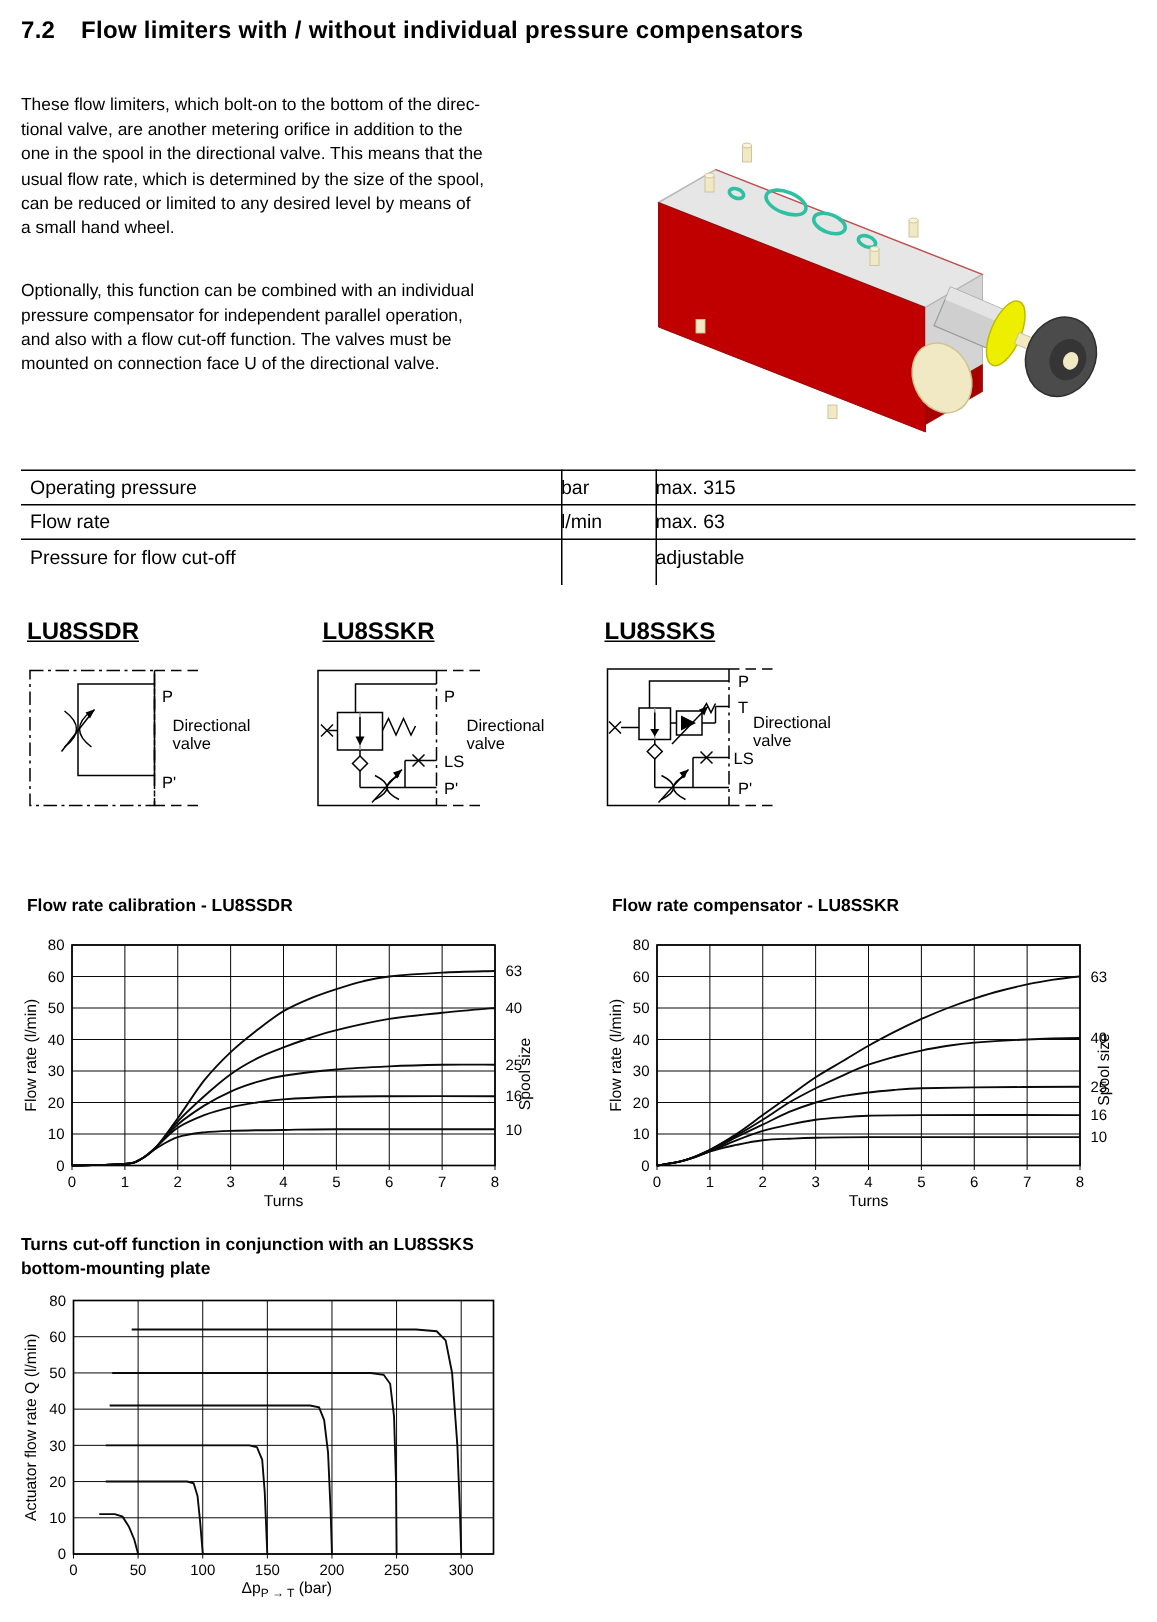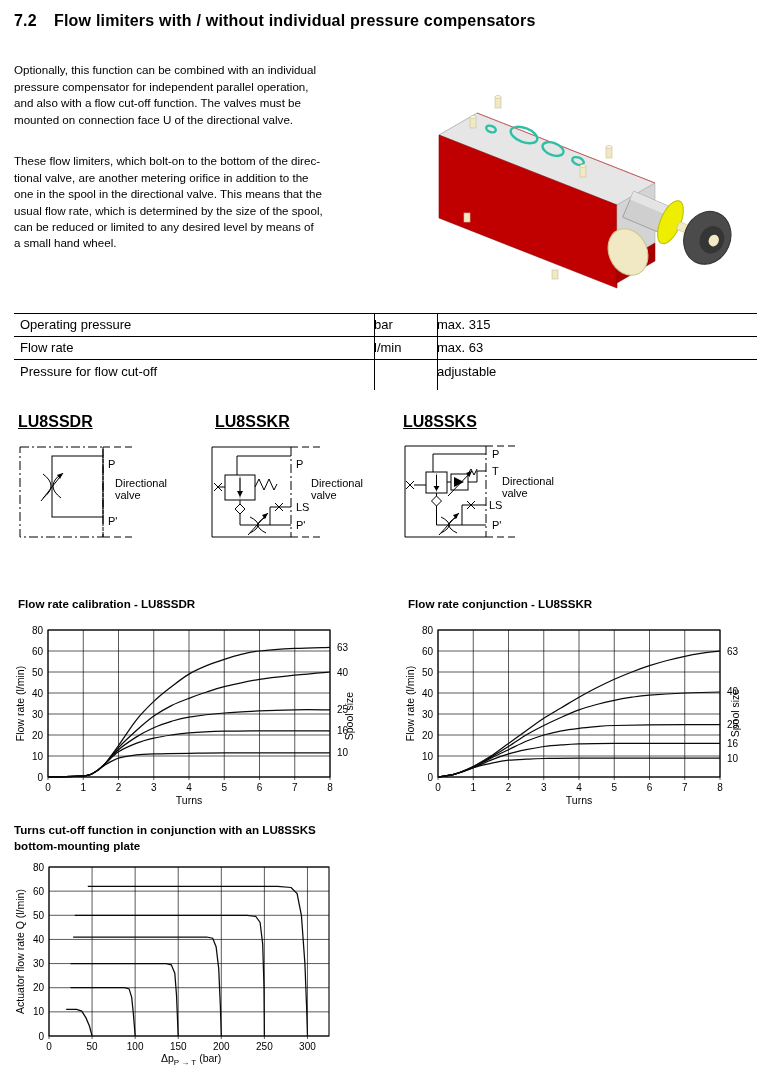--- a/index.html
+++ b/index.html
@@ -31,30 +31,30 @@
 </head>
 <body>
 
 <div class="page">
 
   <div class="abs heading">
     <span class="num">7.2</span><span>Flow limiters with / without individual pressure compensators</span>
   </div>
 
   <div class="abs bodycol" style="top:46px;left:14px;width:372px;">
-    <p>Optionally, this function can be combined with an individual
-pressure compensator for independent parallel operation,
-and also with a flow cut-off function. The valves must be
-mounted on connection face U of the directional valve.</p>
     <p>These flow limiters, which bolt-on to the bottom of the direc-
 tional valve, are another metering orifice in addition to the
 one in the spool in the directional valve. This means that the
 usual flow rate, which is determined by the size of the spool,
 can be reduced or limited to any desired level by means of
 a small hand wheel.</p>
+    <p>Optionally, this function can be combined with an individual
+pressure compensator for independent parallel operation,
+and also with a flow cut-off function. The valves must be
+mounted on connection face U of the directional valve.</p>
   </div>
 
   <svg class="abs" style="top:85px;left:425px;" width="340" height="212">
     <g>
       <polygon points="14,50 52,28 230,98 192,120" stroke="#b8b8b8" stroke-width="1" fill="#e6e6e6"></polygon>
       <polygon points="14,50 192,120 192,203 14,133" stroke="#8f0000" stroke-width="0.6" fill="#c00000"></polygon>
       <polygon points="192,120 230,98 230,158 192,180" stroke="#b0b0b0" stroke-width="0.6" fill="#d4d4d4"></polygon>
       <polygon points="192,180 230,158 230,176 192,198" stroke="#8f0000" stroke-width="0.5" fill="#a80000"></polygon>
       <line x1="52" y1="28" x2="230" y2="98" stroke="#c44" stroke-width="0.8"></line>
     </g>
@@ -227,21 +227,21 @@
     </g>
     <text x="94" y="18" class="port">P</text>
     <text x="94" y="35" class="port">T</text>
     <text x="91" y="69" class="port">LS</text>
     <text x="94" y="89" class="port">P'</text>
     <text x="104" y="45" class="cap">Directional</text>
     <text x="104" y="57" class="cap">valve</text>
   </svg>
 
   <div class="abs chart-title" style="top:596px;left:18px;text-align:center;">Flow rate calibration - LU8SSDR</div>
-  <div class="abs chart-title" style="top:596px;left:408px;">Flow rate conjunction - LU8SSKR</div>
+  <div class="abs chart-title" style="top:596px;left:408px;">Flow rate compensator - LU8SSKR</div>
   <div class="abs chart-title" style="top:822px;left:14px;width:490px;">Turns cut-off function in conjunction with an LU8SSKS
 bottom-mounting plate</div>
 
   <svg id="chA" class="abs" style="top:620px;left:14px;" width="352" height="195">
       <line x1="34" y1="157" x2="316" y2="157" class="gl"></line>
       <text x="29" y="160.5" class="tick" text-anchor="end">0</text>
       <line x1="34" y1="136" x2="316" y2="136" class="gl"></line>
       <text x="29" y="139.5" class="tick" text-anchor="end">10</text>
       <line x1="34" y1="115" x2="316" y2="115" class="gl"></line>
       <text x="29" y="118.5" class="tick" text-anchor="end">20</text>

